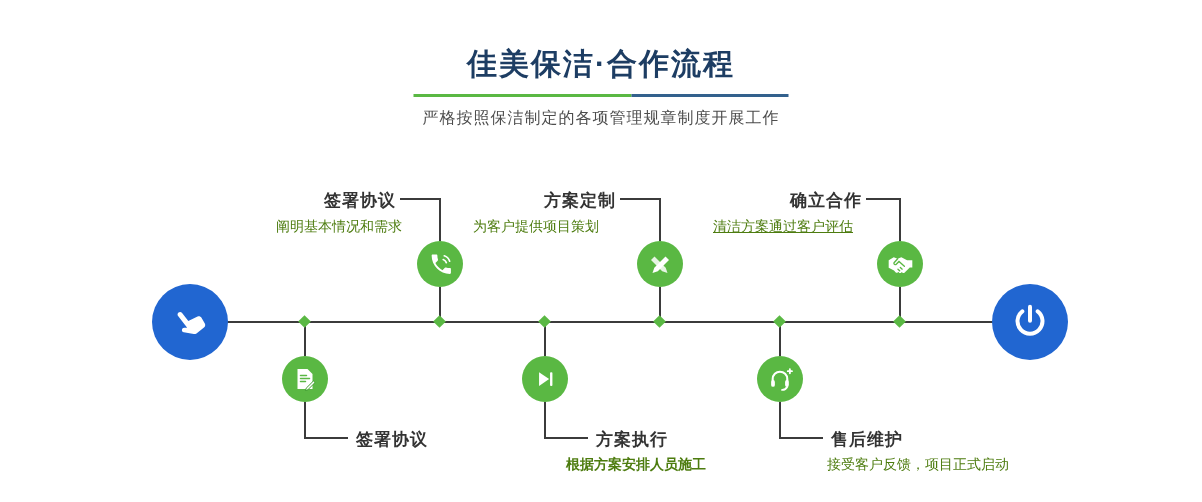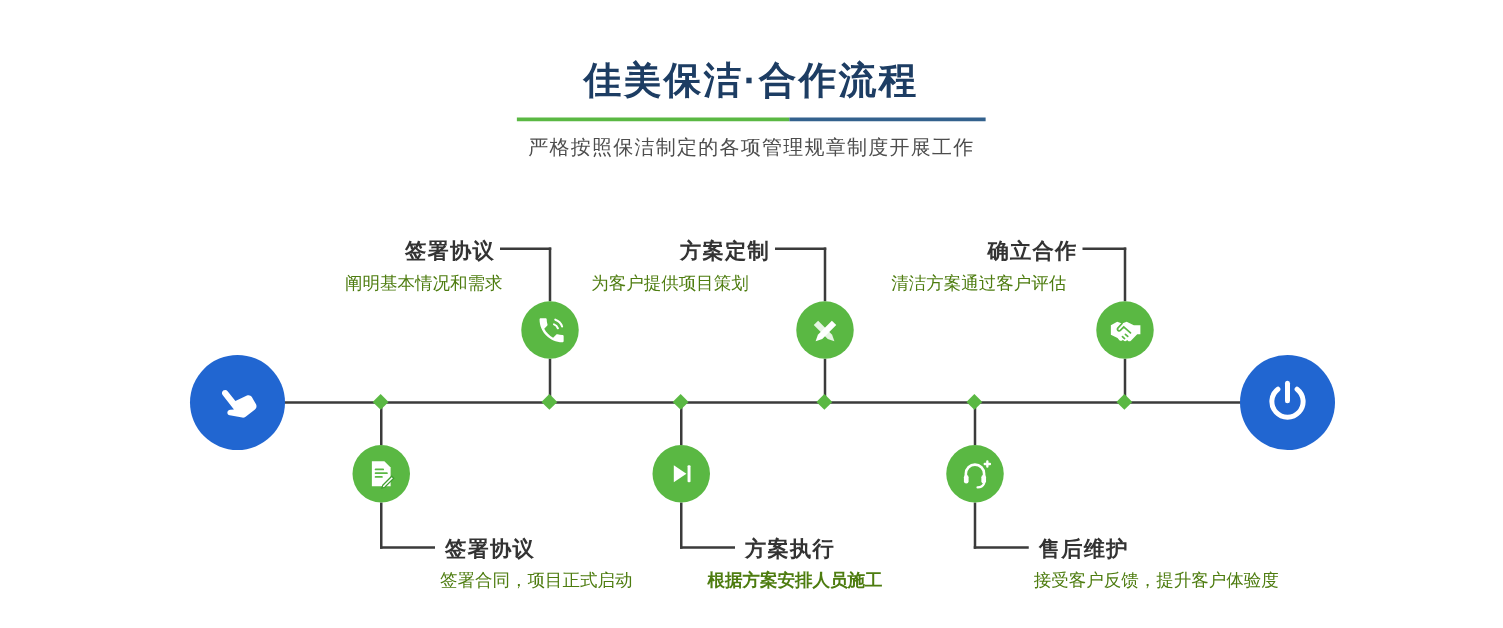--- a/index.html
+++ b/index.html
@@ -128,21 +128,21 @@
     position: absolute;
     font-size: 14px;
     color: #4d7c0f;
     white-space: nowrap;
   }
   .t-phone     { left: 324px; top: 189px; }
   .d-phone     { left: 276px; top: 218px; }
   .t-design    { left: 544px; top: 189px; }
   .d-design    { left: 473px; top: 218px; }
   .t-handshake { left: 790px; top: 189px; }
-  .d-handshake { left: 713px; top: 218px; }
+  .d-handshake { left: 713px; top: 218px; text-decoration: underline; }
   .t-contract  { left: 356px; top: 428px; }
   .d-contract  { left: 352px; top: 456px; }
   .t-execute   { left: 596px; top: 428px; }
   .d-execute   { left: 566px; top: 456px; font-weight: bold; }
   .t-service   { left: 831px; top: 428px; }
   .d-service   { left: 827px; top: 456px; }
 </style>
 </head>
 <body>
 
@@ -254,19 +254,18 @@
   </div>
 
   <div class="step-title t-phone">签署协议</div>
   <div class="step-desc d-phone">阐明基本情况和需求</div>
   <div class="step-title t-design">方案定制</div>
   <div class="step-desc d-design">为客户提供项目策划</div>
   <div class="step-title t-handshake">确立合作</div>
   <div class="step-desc d-handshake">清洁方案通过客户评估</div>
 
   <div class="step-title t-contract">签署协议</div>
-  <div class="step-desc d-contract">签署合同，项目正式启动</div>
   <div class="step-title t-execute">方案执行</div>
   <div class="step-desc d-execute">根据方案安排人员施工</div>
   <div class="step-title t-service">售后维护</div>
-  <div class="step-desc d-service">接受客户反馈，提升客户体验度</div>
+  <div class="step-desc d-service">接受客户反馈，项目正式启动</div>
 
 </div>
 
 </body></html>

